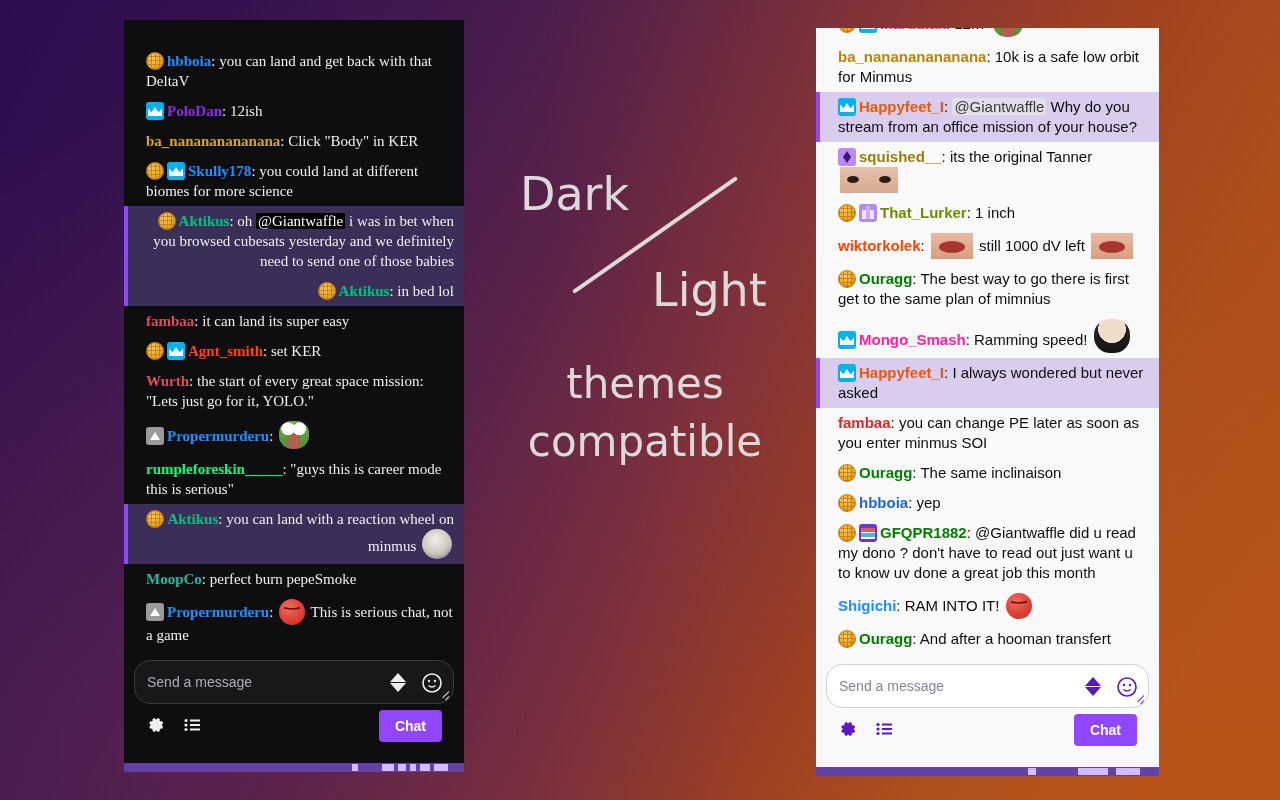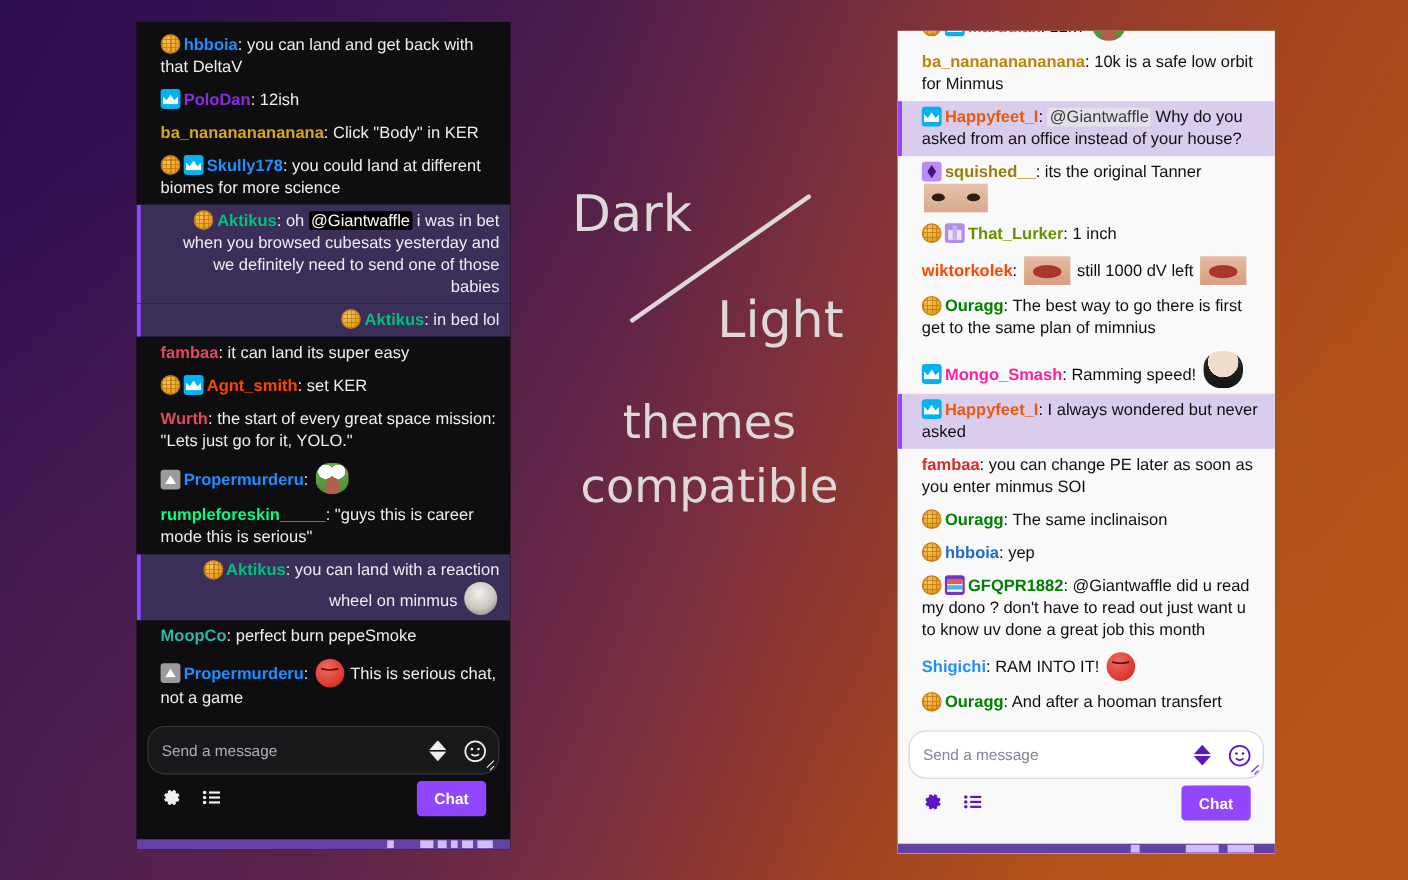--- a/index.html
+++ b/index.html
@@ -211,21 +211,21 @@
   
   .win-scroll { position:absolute; left:0; right:0; bottom:0; height:9px; background:#6441a5; }
   .win-scroll .seg { position:absolute; top:1px; height:7px; background:#d3bcff; }
 
   
   #panel-dark {
     left: 124px; top: 20px; width: 340px; height: 752px;
     background: #0e0e10;
     color: #efeff1;
   }
-  #panel-dark .chat-body { height: 630px; }
+  #panel-dark .chat-body { height: 630px; font-family: Liberation Serif, serif; }
   #panel-dark .textbox { background:#18181b; border:1px solid #3a3a3d; }
   #panel-dark .textbox .ph { color:#adadb8; }
   #panel-dark .tb-icons, #panel-dark .bar-icons, #panel-dark .resize-grip { color:#efeff1; }
 
   
   #panel-light {
     left: 816px; top: 28px; width: 343px; height: 748px;
     background: #faf9fa;
     color: #0e0e10;
   }
@@ -326,21 +326,21 @@
       <div class="seg" style="left:286px;width:6px;"></div>
       <div class="seg" style="left:296px;width:10px;"></div>
       <div class="seg" style="left:310px;width:14px;"></div>
     </div>
   </div>
 
   <div class="panel" id="panel-light">
     <div class="chat-body" style="display: flex; flex-direction: column; justify-content: flex-end;">
         <div class="msg"><span class="badge sub"></span><span class="badge prime"></span><span class="name" style="color: rgb(255, 31, 161);">Mardulak</span><span>: </span><span class="">12k? </span><span class="emote pepe"></span></div>
         <div class="msg"><span class="name" style="color: rgb(184, 134, 11);">ba_nanananananana</span><span>: </span><span class="">10k is a safe low orbit for Minmus</span></div>
-        <div class="msg highlight-light"><span class="badge prime"></span><span class="name" style="color: rgb(232, 89, 12);">Happyfeet_I</span><span>: </span><span class="mention-light">@Giantwaffle</span><span class=""> Why do you asked from an office instead of your house?</span></div>
+        <div class="msg highlight-light"><span class="badge prime"></span><span class="name" style="color: rgb(232, 89, 12);">Happyfeet_I</span><span>: </span><span class="mention-light">@Giantwaffle</span><span class=""> Why do you stream from an office mission of your house?</span></div>
         <div class="msg"><span class="badge bits"></span><span class="name" style="color: rgb(154, 125, 10);">squished__</span><span>: </span><span class="">its the original Tanner </span><span class="emote eyes"></span></div>
         <div class="msg"><span class="badge sub"></span><span class="badge gift"></span><span class="name" style="color: rgb(107, 142, 0);">That_Lurker</span><span>: </span><span class="">1 inch</span></div>
         <div class="msg"><span class="name" style="color: rgb(255, 69, 0);">wiktorkolek</span><span>: </span><span class="emote lips"></span><span class=""> still 1000 dV left </span><span class="emote lips"></span></div>
         <div class="msg"><span class="badge sub"></span><span class="name" style="color: rgb(0, 128, 0);">Ouragg</span><span>: </span><span class="">The best way to go there is first get to the same plan of mimnius</span></div>
         <div class="msg"><span class="badge prime"></span><span class="name" style="color: rgb(255, 31, 161);">Mongo_Smash</span><span>: </span><span class="">Ramming speed! </span><span class="emote mustache"></span></div>
         <div class="msg highlight-light"><span class="badge prime"></span><span class="name" style="color: rgb(232, 89, 12);">Happyfeet_I</span><span>: </span><span class="">I always wondered but never asked</span></div>
         <div class="msg"><span class="name" style="color: rgb(212, 43, 43);">fambaa</span><span>: </span><span class="">you can change PE later as soon as you enter minmus SOI</span></div>
         <div class="msg"><span class="badge sub"></span><span class="name" style="color: rgb(0, 128, 0);">Ouragg</span><span>: </span><span class="">The same inclinaison</span></div>
         <div class="msg"><span class="badge sub"></span><span class="name" style="color: rgb(31, 105, 208);">hbboia</span><span>: </span><span class="">yep</span></div>
         <div class="msg"><span class="badge sub"></span><span class="badge founder"></span><span class="name" style="color: rgb(0, 128, 0);">GFQPR1882</span><span>: </span><span class="">@Giantwaffle did u read my dono ? don't have to read out just want u to know uv done a great job this month</span></div>

